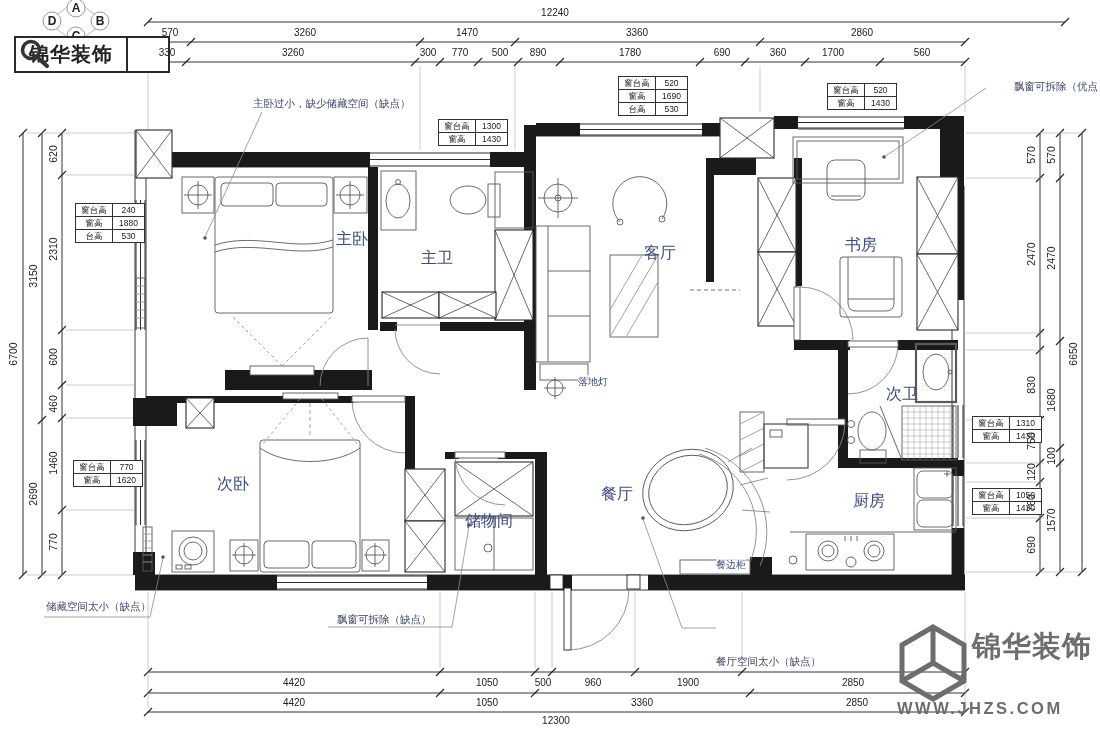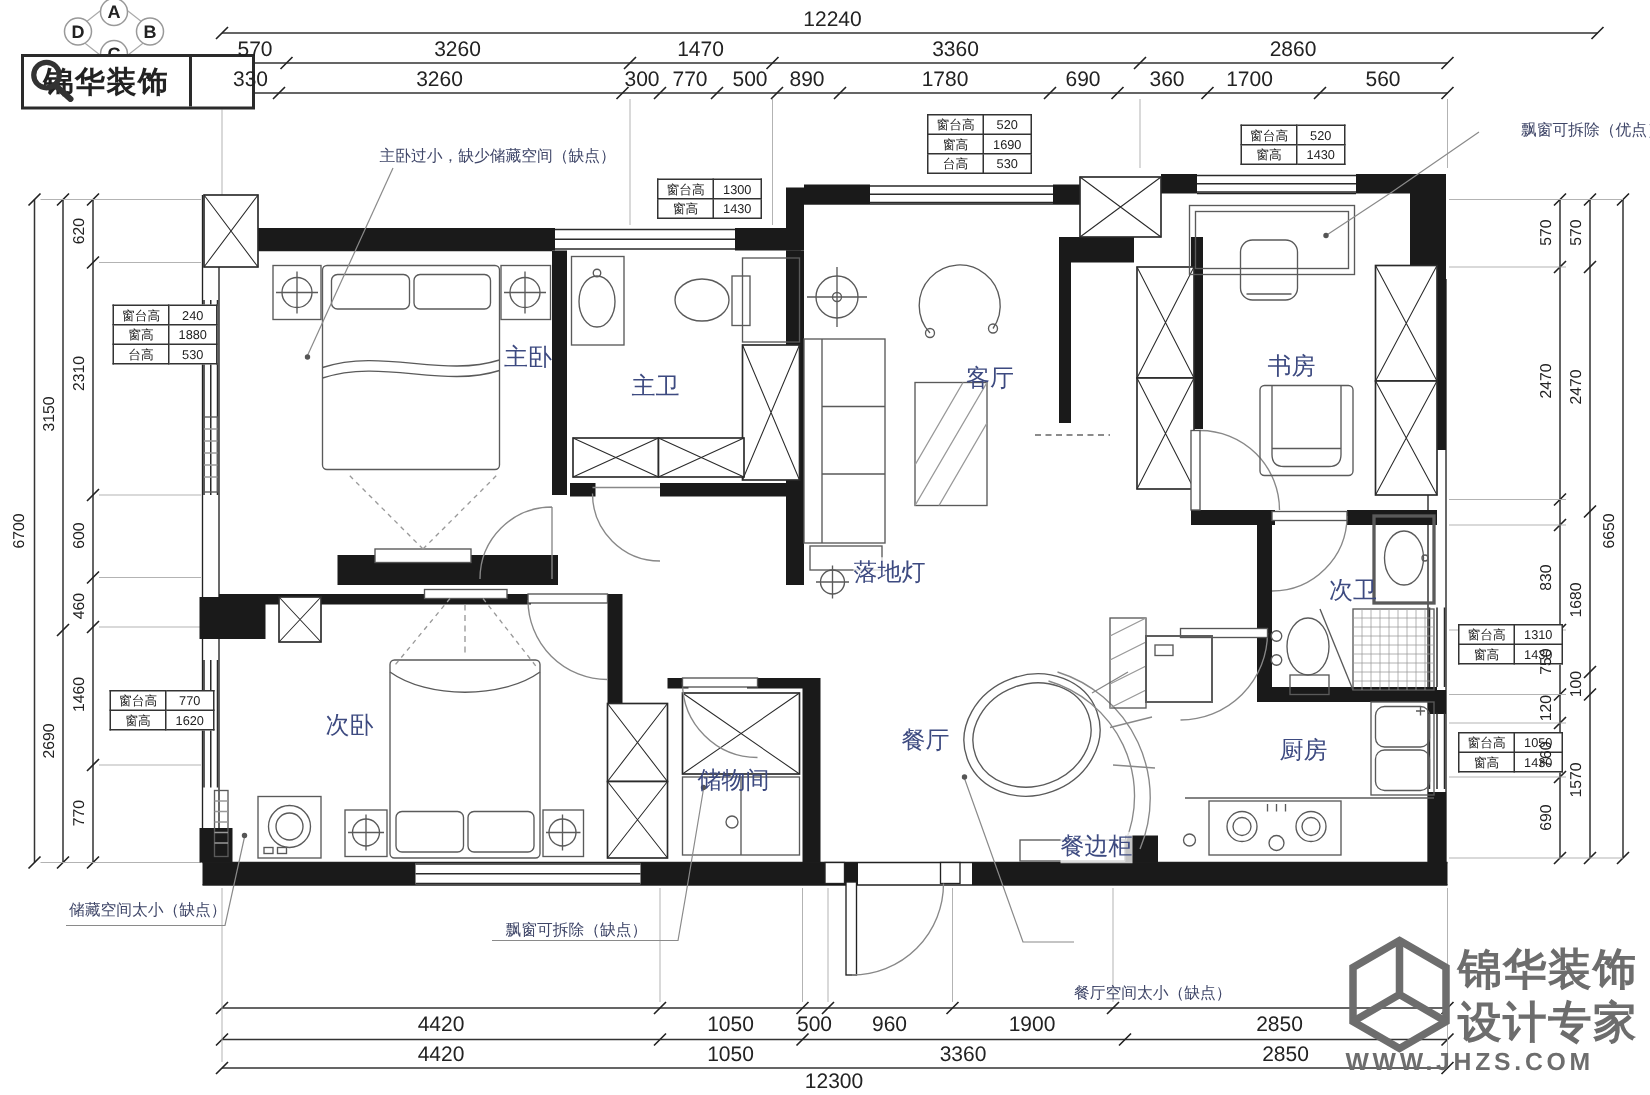--- a/index.html
+++ b/index.html
@@ -1,22 +1,22 @@
 <!DOCTYPE html>
 <html><head>
 <meta charset="utf-8">
 <style>
   html,body{margin:0;padding:0;background:#fff;}
   .stage{position:relative;width:1100px;height:730px;background:#fff;overflow:hidden;
          font-family:"Liberation Sans","DejaVu Sans",sans-serif;}
   svg{position:absolute;left:0;top:0;}
-  .dim{position:absolute;transform:translate(-50%,-50%);font-size:14px;color:#222;white-space:nowrap;}
+  .dim{position:absolute;transform:translate(-50%,-50%);font-size:10px;color:#222;white-space:nowrap;}
   .dimv{position:absolute;transform:translate(-50%,-50%) rotate(-90deg);font-size:10.5px;color:#222;white-space:nowrap;}
   .room{position:absolute;transform:translate(-50%,-50%);font-size:16px;color:#3d4a80;white-space:nowrap;}
-  .flabel{position:absolute;transform:translate(-50%,-50%);font-size:16px;color:#3d4a80;white-space:nowrap;background:rgba(255,255,255,.75);text-align:center;}
+  .flabel{position:absolute;transform:translate(-50%,-50%);font-size:10px;color:#3d4a80;white-space:nowrap;background:rgba(255,255,255,.75);text-align:center;}
   .anno{position:absolute;font-size:10.5px;color:#3f4668;white-space:nowrap;}
   .wtable{position:absolute;border-collapse:collapse;background:#fff;}
   .wtable td{border:1px solid #333;font-size:8.5px;padding:0 2px;height:12px;line-height:12px;
              color:#222;text-align:center;white-space:nowrap;}
   .wtable td:first-child{width:32px;}
   .wtable td:last-child{width:27px;}
   .watermark{position:absolute;left:12px;top:14px;font-size:17px;font-weight:bold;color:#4a4a4a;letter-spacing:1px;}
   .brandbox{position:absolute;left:14px;top:36px;width:152px;height:33px;border:2px solid #2a2a2a;
             display:flex;align-items:stretch;background:#fff;}
   .brandbox .nm{flex:1;display:flex;align-items:center;justify-content:center;
@@ -509,16 +509,15 @@
 <span class="dimv" style="left:1051px;top:520px">1570</span>
 <span class="dimv" style="left:1031px;top:155px">570</span>
 <span class="dimv" style="left:1031px;top:254px">2470</span>
 <span class="dimv" style="left:1031px;top:385px">830</span>
 <span class="dimv" style="left:1031px;top:441px">750</span>
 <span class="dimv" style="left:1031px;top:472px">120</span>
 <span class="dimv" style="left:1031px;top:503px">760</span>
 <span class="dimv" style="left:1031px;top:545px">690</span>
 
 <span class="fbrand" style="left:972px;top:627px;font-size:29px;letter-spacing:1px">锦华装饰</span>
-<span class="fbrand" style="left:972px;top:662px;font-size:29px;letter-spacing:1px">设计专家</span>
 <span class="fbrand" style="left:897px;top:699px;font-size:16.5px;letter-spacing:2.5px">WWW.JHZS.COM</span>
 
 </div>
 
 </body></html>

